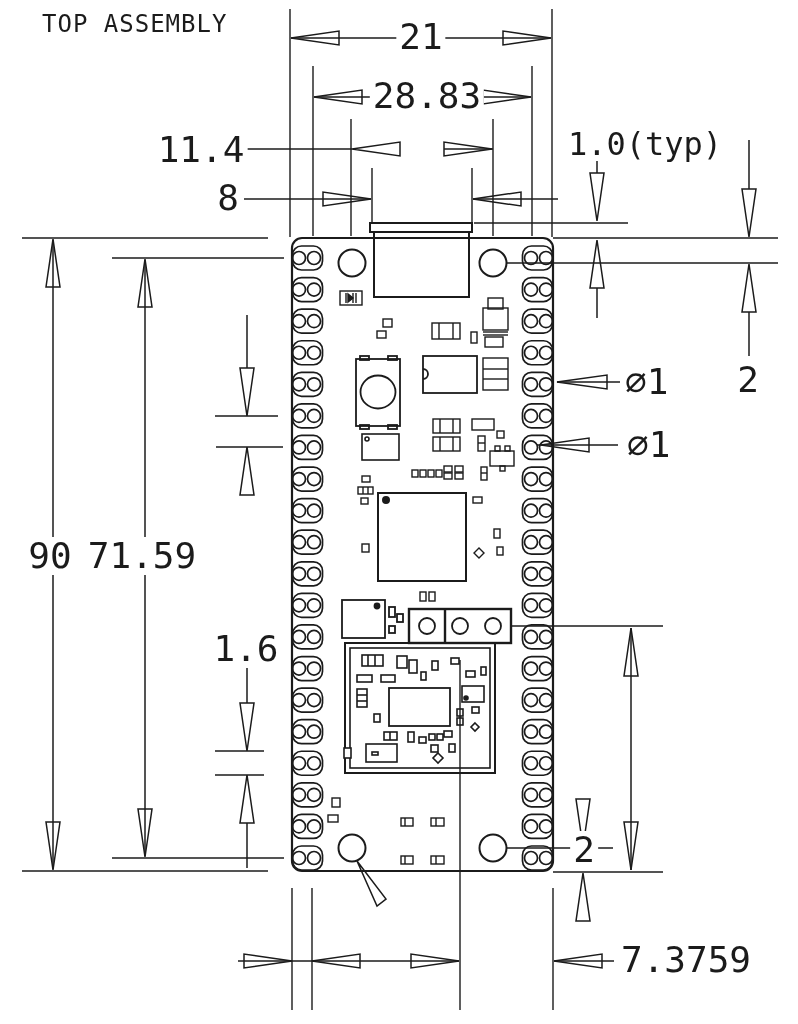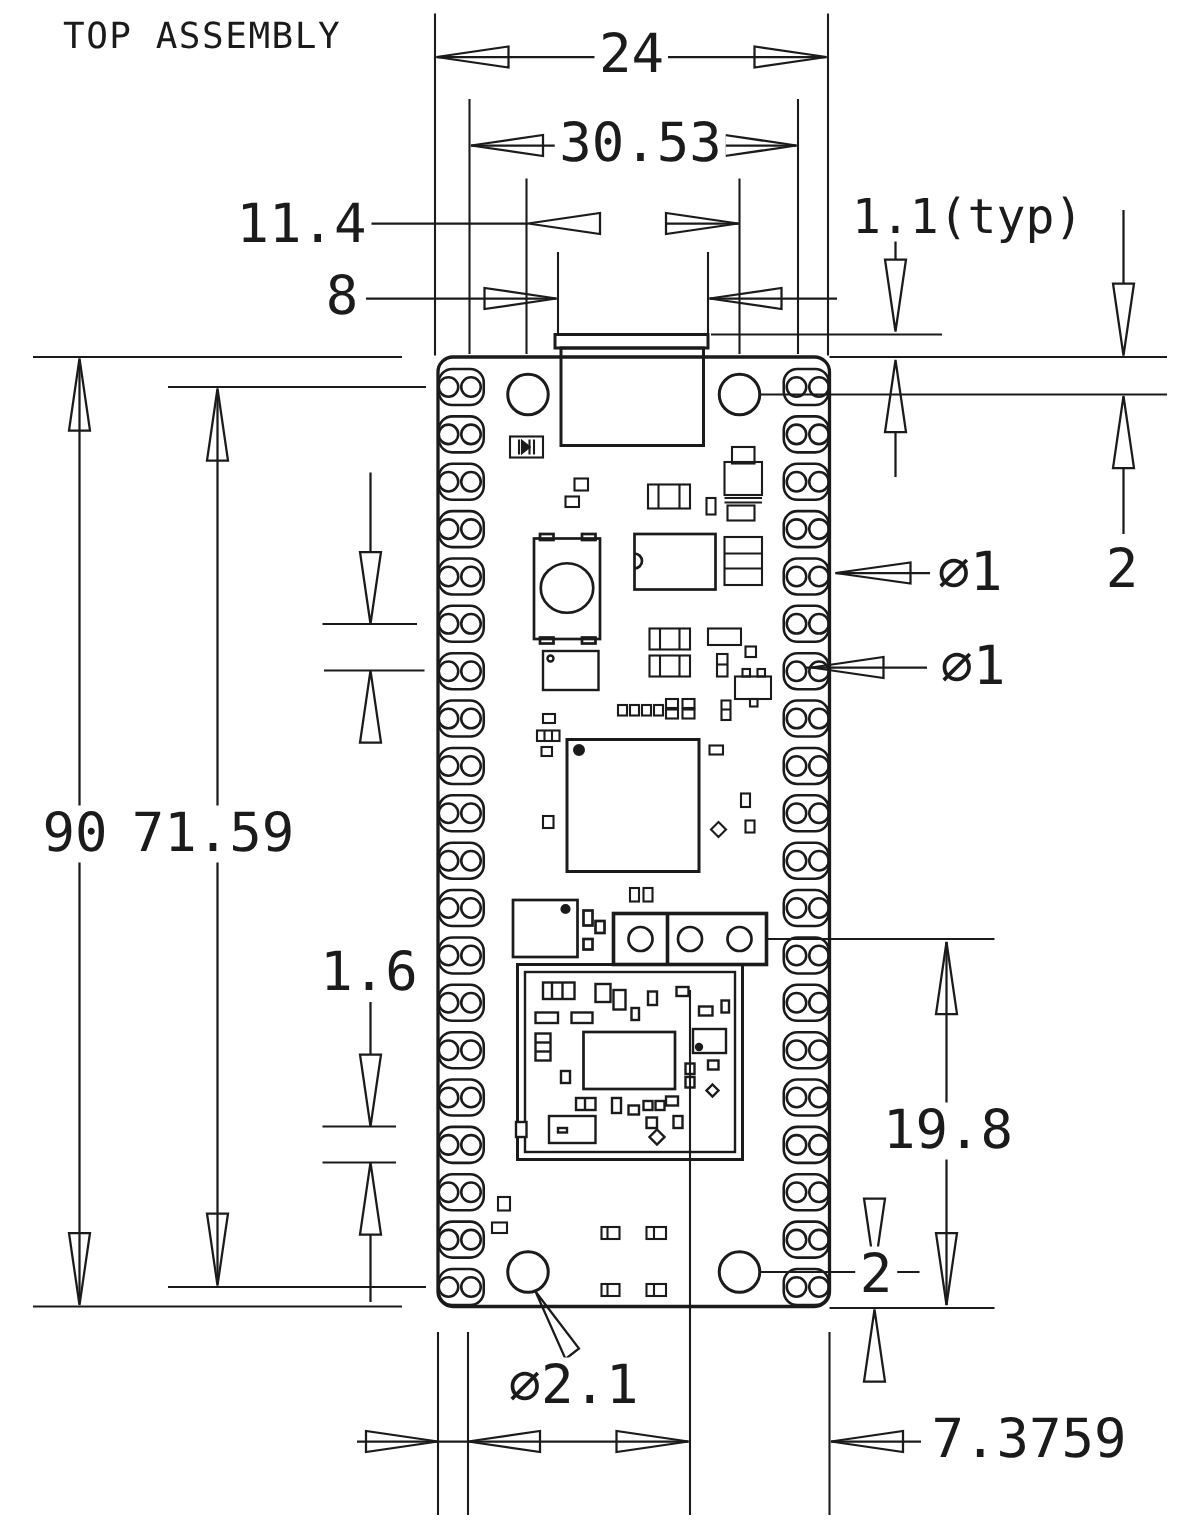--- a/index.html
+++ b/index.html
@@ -463,28 +463,26 @@
         <rect x="401" y="856" width="12" height="8"></rect>
         <line x1="405" y1="856" x2="405" y2="864"></line>
         <rect x="431" y="856" width="13" height="8"></rect>
         <line x1="436" y1="856" x2="436" y2="864"></line>
       </g>
     </g>
   </svg>
 
   <div class="lbl" style="left:42px; top:12px">TOP ASSEMBLY</div>
 
-  <div class="dim" style="left:421px; top:37px">24</div>
-  <div class="dim" style="left:427px; top:96px">30.53</div>
+  <div class="dim" style="left:421px; top:37px">21</div>
+  <div class="dim" style="left:427px; top:96px">28.83</div>
   <div class="dim" style="left:201px; top:150px">11.4</div>
   <div class="dim" style="left:228px; top:198px">8</div>
-  <div class="dim la sm" style="left:565px; top:144px">1.1(typ)</div>
+  <div class="dim la sm" style="left:565px; top:144px">1.0(typ)</div>
   <div class="dim" style="left:748px; top:380px">2</div>
   <div class="dim la" style="left:622px; top:382px">∅1</div>
   <div class="dim la" style="left:624px; top:445px">∅1</div>
   <div class="dim" style="left:50px;  top:556px">90</div>
   <div class="dim" style="left:142px; top:556px">71.59</div>
   <div class="dim" style="left:246px; top:649px">1.6</div>
-  <div class="dim" style="left:632px; top:754px">19.8</div>
   <div class="dim" style="left:584px; top:850px">2</div>
-  <div class="dim la" style="left:336px; top:924px">∅2.1</div>
   <div class="dim la" style="left:618px; top:960px">7.3759</div>
 </div>
 
 </body></html>

